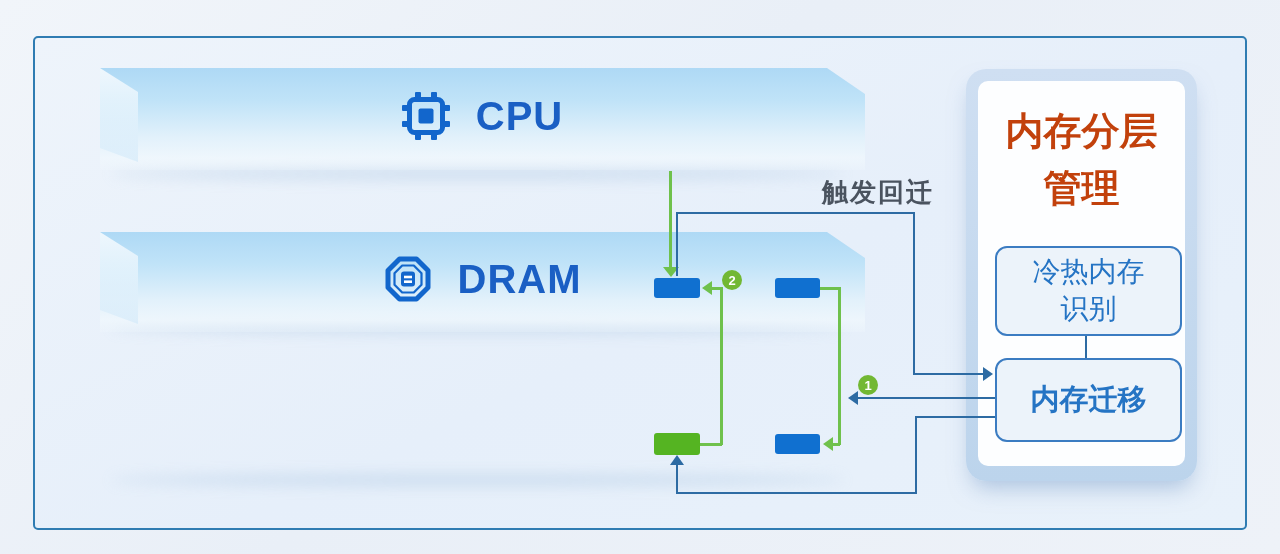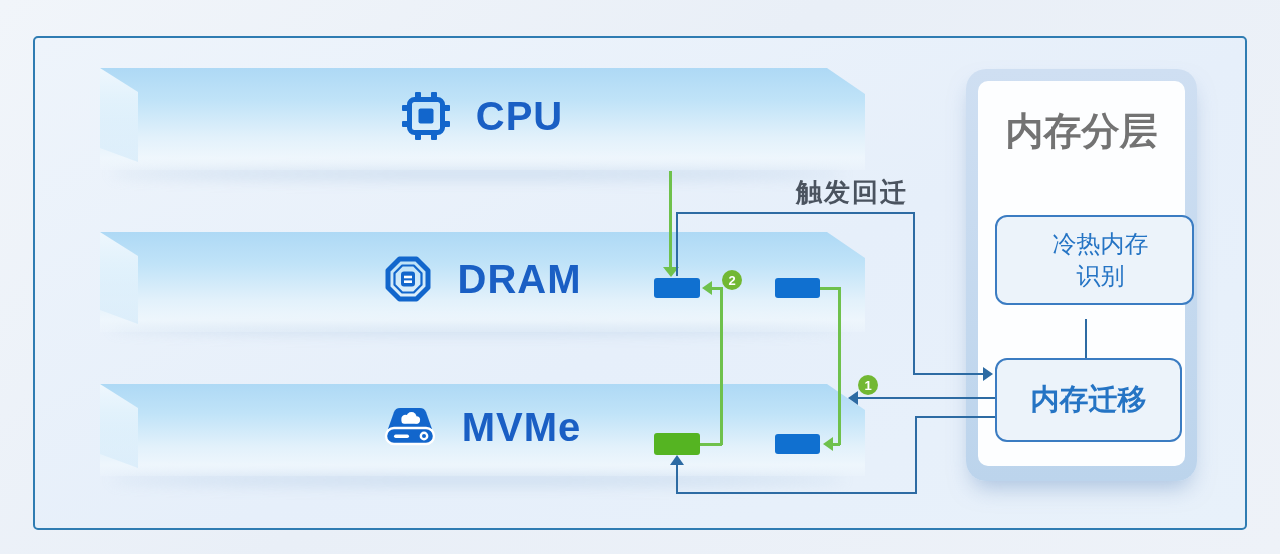--- a/index.html
+++ b/index.html
@@ -51,46 +51,46 @@
   .arr{position:absolute;width:0;height:0;z-index:4;}
 
   
   .badge{
     position:absolute;width:20px;height:20px;border-radius:50%;
     background:#72b833;color:#ffffff;font-size:13px;font-weight:bold;
     display:flex;align-items:center;justify-content:center;z-index:6;
   }
 
   .trigger-label{
-    position:absolute;left:796px;top:175px;z-index:4;
+    position:absolute;left:822px;top:175px;z-index:4;
     font-size:26px;font-weight:600;color:#4a535f;letter-spacing:2px;
   }
 
   
   .panel{
     position:absolute;left:966px;top:69px;width:231px;height:412px;z-index:2;
     border-radius:20px;
     background:linear-gradient(180deg,#cfdff2 0%,#bcd4ec 100%);
     box-shadow:0 12px 22px -6px rgba(120,155,200,.55);
   }
   .panel-inner{
     position:absolute;left:12px;top:12px;right:12px;bottom:15px;
     background:#fdfeff;border-radius:10px;
   }
   .panel-title{
     position:absolute;left:979px;top:103px;width:205px;z-index:3;
-    text-align:center;font-size:38px;font-weight:bold;color:#737373;line-height:1.5;
+    text-align:center;font-size:38px;font-weight:bold;color:#c2410c;line-height:1.5;
   }
   .pbox{
     position:absolute;left:995px;width:183px;z-index:5;
     border:2px solid #3b7cc2;border-radius:12px;background:#ecf3fa;
     display:flex;flex-direction:column;align-items:center;justify-content:center;
     color:#2574c4;text-align:center;
   }
-  .pbox-1{top:215px;height:86px;font-size:24px;line-height:1.32;padding-left:12px;}
+  .pbox-1{top:246px;height:86px;font-size:28px;line-height:1.32;}
   .pbox-2{top:358px;height:80px;font-size:29px;font-weight:bold;}
 
   svg{display:block;}
 </style>
 </head>
 <body>
 
 <div class="stage">
 
   <div class="canvas"></div>
@@ -129,39 +129,20 @@
           <polygon points="18.2,10.5 29.8,10.5 37.5,18.2 37.5,29.8 29.8,37.5 18.2,37.5 10.5,29.8 10.5,18.2" fill="none" stroke="#1266cc" stroke-width="2.2" stroke-linejoin="round"></polygon>
           <rect x="17" y="16.5" width="14" height="15" rx="3" fill="#1266cc"></rect>
           <rect x="20" y="20.7" width="8" height="2.6" fill="#ffffff"></rect>
           <rect x="20" y="25.4" width="8" height="2.6" fill="#ffffff"></rect>
         </svg>
       </span>
       <span class="tier-label">DRAM</span>
     </div>
   </div>
 
-  <div class="tier-bar" style="top:384px;height:92px;">
-    <div class="tier-content">
-      <span>
-        <svg width="52" height="48" viewBox="0 0 52 48">
-          <path d="M16 5 h20 a6.5 6.5 0 0 1 6.1 4.3 L48 26 H4 L9.9 9.3 A6.5 6.5 0 0 1 16 5 Z" fill="#1266cc"></path>
-          <rect x="2" y="25" width="48" height="16" rx="8" fill="#1266cc" stroke="#ffffff" stroke-width="2.4"></rect>
-          <rect x="10" y="31.5" width="15" height="3.4" rx="1.7" fill="#ffffff"></rect>
-          <circle cx="40" cy="33" r="3.2" fill="none" stroke="#ffffff" stroke-width="2.4"></circle>
-          <g fill="#ffffff">
-            <circle cx="21.5" cy="16" r="4.2"></circle>
-            <circle cx="27.5" cy="14" r="5"></circle>
-            <circle cx="32.5" cy="16.8" r="3.6"></circle>
-            <rect x="17.5" y="15.5" width="18" height="5.2" rx="2.6"></rect>
-          </g>
-        </svg>
-      </span>
-      <span class="tier-label">MVMe</span>
-    </div>
-  </div>
 
   <div class="blk blk-blue" style="left:654px;top:278px;width:46px;height:20px;"></div>
   <div class="blk blk-blue" style="left:775px;top:278px;width:45px;height:20px;"></div>
   <div class="blk blk-green" style="left:654px;top:433px;width:46px;height:22px;"></div>
   <div class="blk blk-blue" style="left:775px;top:434px;width:45px;height:20px;"></div>
 
   <div class="ln ln-green" style="left:669px;top:171px;width:2.5px;height:97px;"></div>
   <div class="arr" style="left:663px;top:267px;border-left:8px solid transparent;border-right:8px solid transparent;border-top:10px solid #6fc14c;"></div>
 
   <div class="ln ln-green" style="left:700px;top:443px;width:22px;height:2.5px;"></div>
@@ -192,20 +173,21 @@
   <div class="badge" style="left:858px;top:375px;">1</div>
   <div class="badge" style="left:722px;top:270px;">2</div>
 
   <div class="trigger-label">触发回迁</div>
 
   <div class="panel">
     <div class="panel-inner"></div>
   </div>
   <div class="panel-title">
     <div>内存分层</div>
+    <div>管理</div>
   </div>
 
   <div class="ln ln-blue" style="left:1085px;top:319px;width:2px;height:40px;z-index:3;"></div>
 
   <div class="pbox pbox-1">
     <div>冷热内存</div>
     <div>识别</div>
   </div>
   <div class="pbox pbox-2">
     <div>内存迁移</div>

